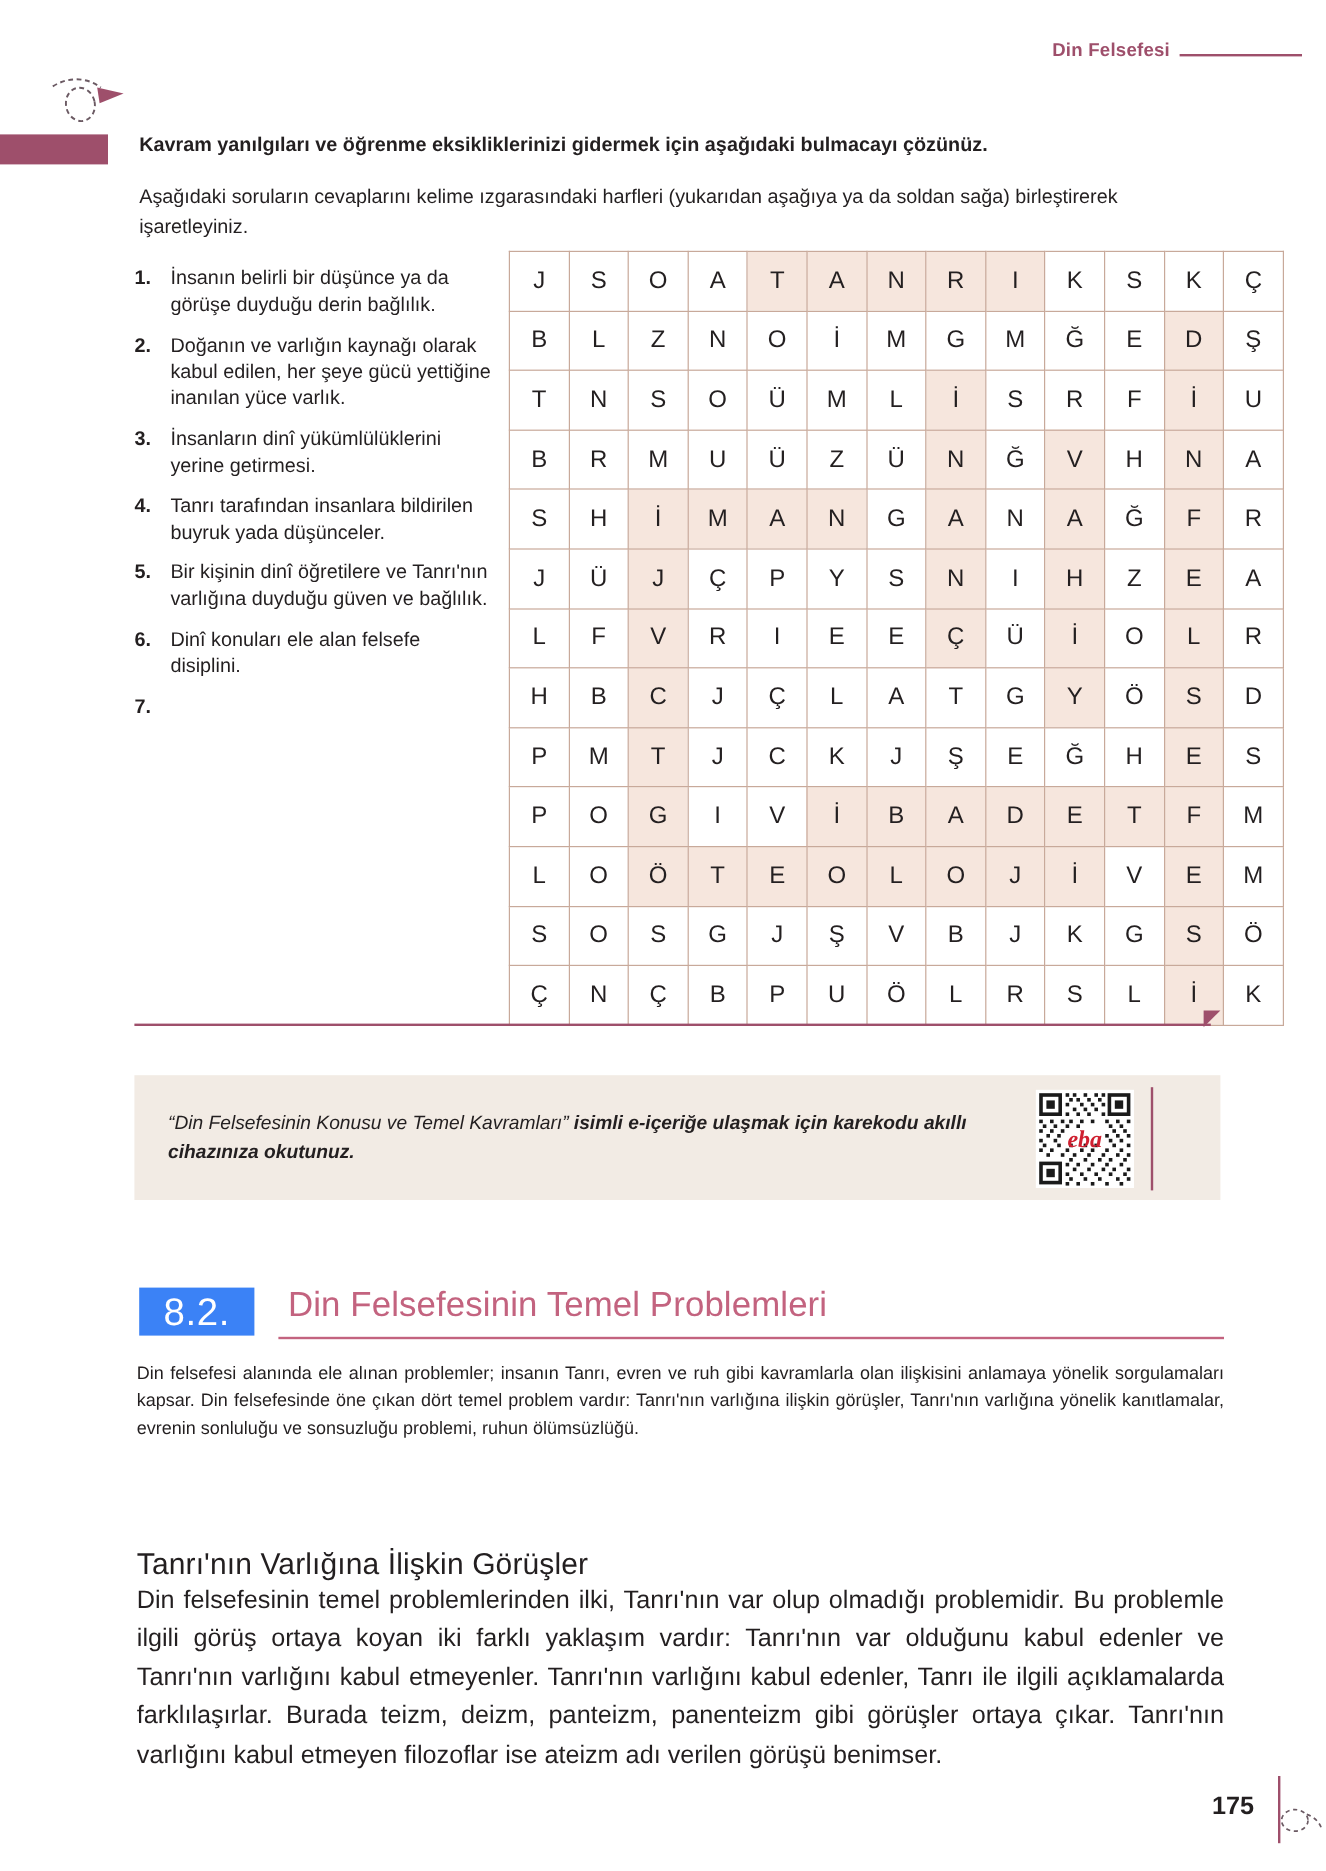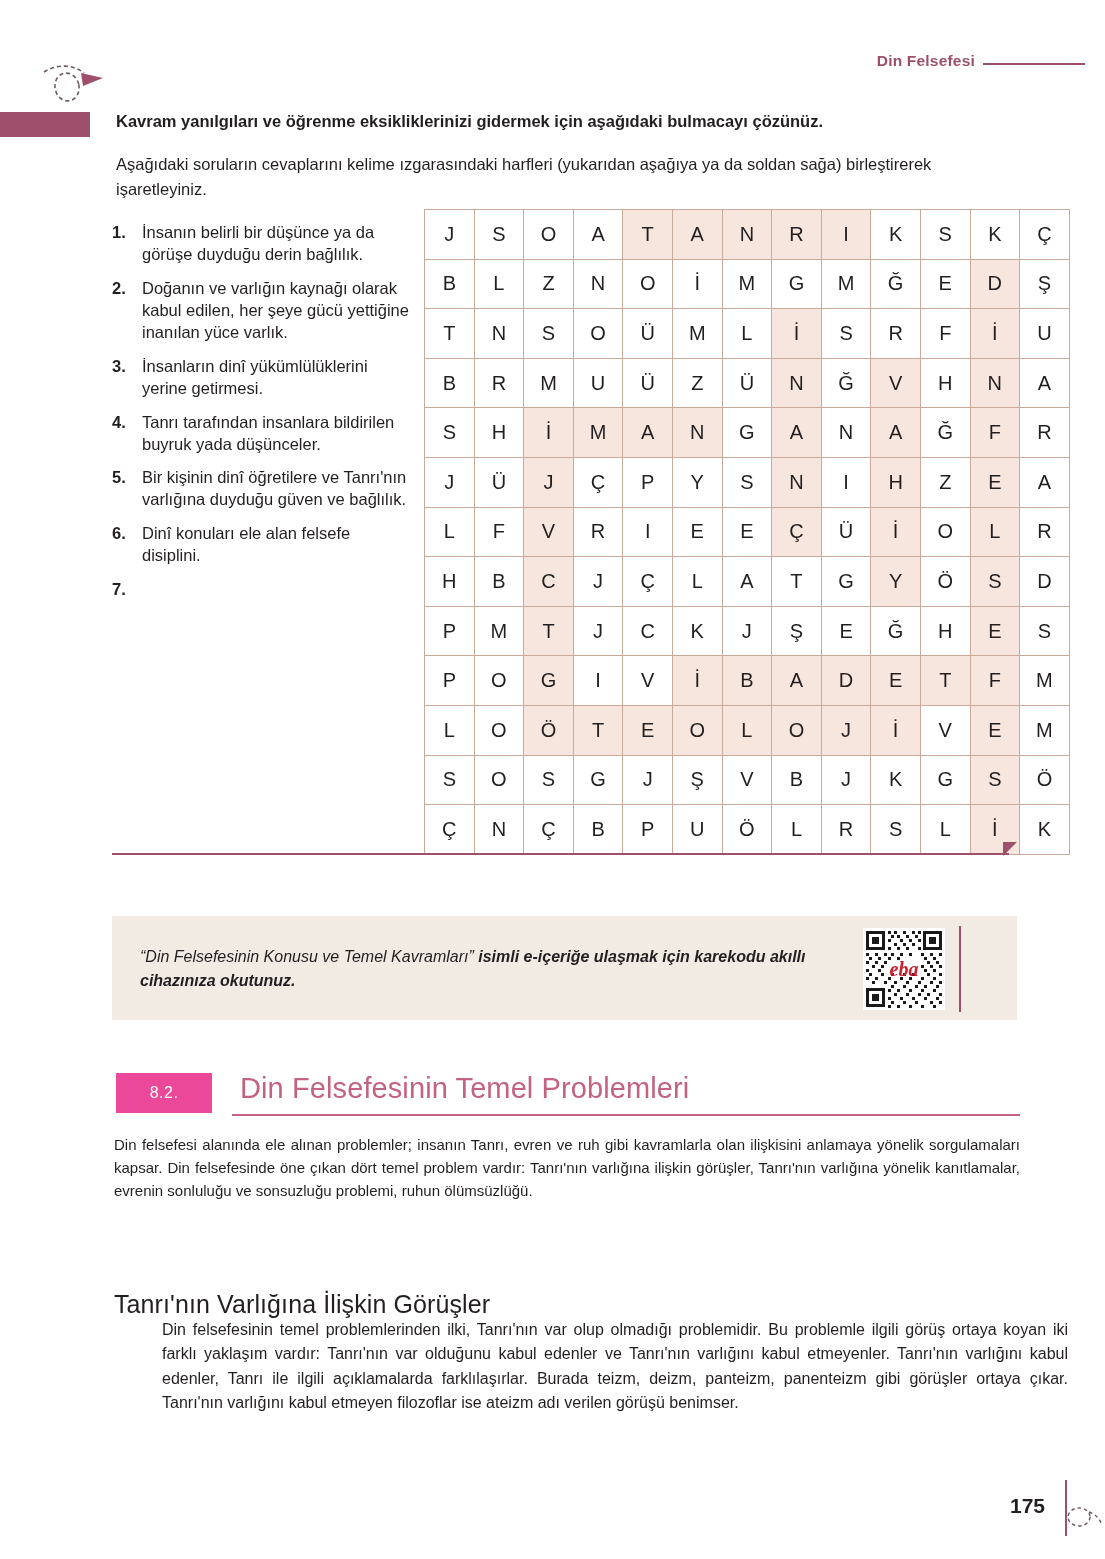--- a/index.html
+++ b/index.html
@@ -12,21 +12,21 @@
     height: 1559px;
     position: relative;
     font-family: "Liberation Sans", sans-serif;
     color: #231f20;
     overflow: hidden;
   }
 
   
   .page-header {
     position: absolute;
-    top: 52px;
+    top: 34px;
     right: 0;
     left: 0;
     height: 30px;
   }
   .header-title {
     position: absolute;
     right: 130px;
     top: 0;
     font-size: 15.5px;
     font-weight: 700;
@@ -146,21 +146,21 @@
     width: 0;
     height: 0;
     border-left: 14px solid #9e4f6b;
     border-bottom: 14px solid transparent;
   }
 
   
   .qr-box {
     position: absolute;
     left: 112px;
-    top: 916px;
+    top: 896px;
     width: 905px;
     height: 104px;
     background: #f2ebe4;
   }
   .qr-text {
     position: absolute;
     left: 28px;
     top: 29px;
     width: 720px;
     font-size: 16px;
@@ -184,23 +184,23 @@
     background: #9e4f6b;
   }
 
   
   .sec-badge {
     position: absolute;
     left: 116px;
     top: 1073px;
     width: 96px;
     height: 40px;
-    background: #ec4899;
+    background: #3b82f6;
     color: #ffffff;
-    font-size: 16px;
+    font-size: 32px;
     text-align: center;
     line-height: 40px;
     letter-spacing: 0.5px;
   }
   .sec-title {
     position: absolute;
     left: 240px;
     top: 1072px;
     font-size: 29px;
     color: #c3637f;
@@ -231,24 +231,23 @@
     left: 114px;
     top: 1290px;
     font-size: 25px;
     letter-spacing: 0.1px;
   }
   .body-p2 {
     position: absolute;
     left: 114px;
     top: 1318px;
     width: 906px;
-    font-size: 16px;
+    font-size: 21px;
     line-height: 1.53;
     text-align: justify;
-    margin-left: 48px;
   }
 
   
   .page-num {
     position: absolute;
     right: 60px;
     top: 1494px;
     font-size: 21px;
     font-weight: 700;
   }

